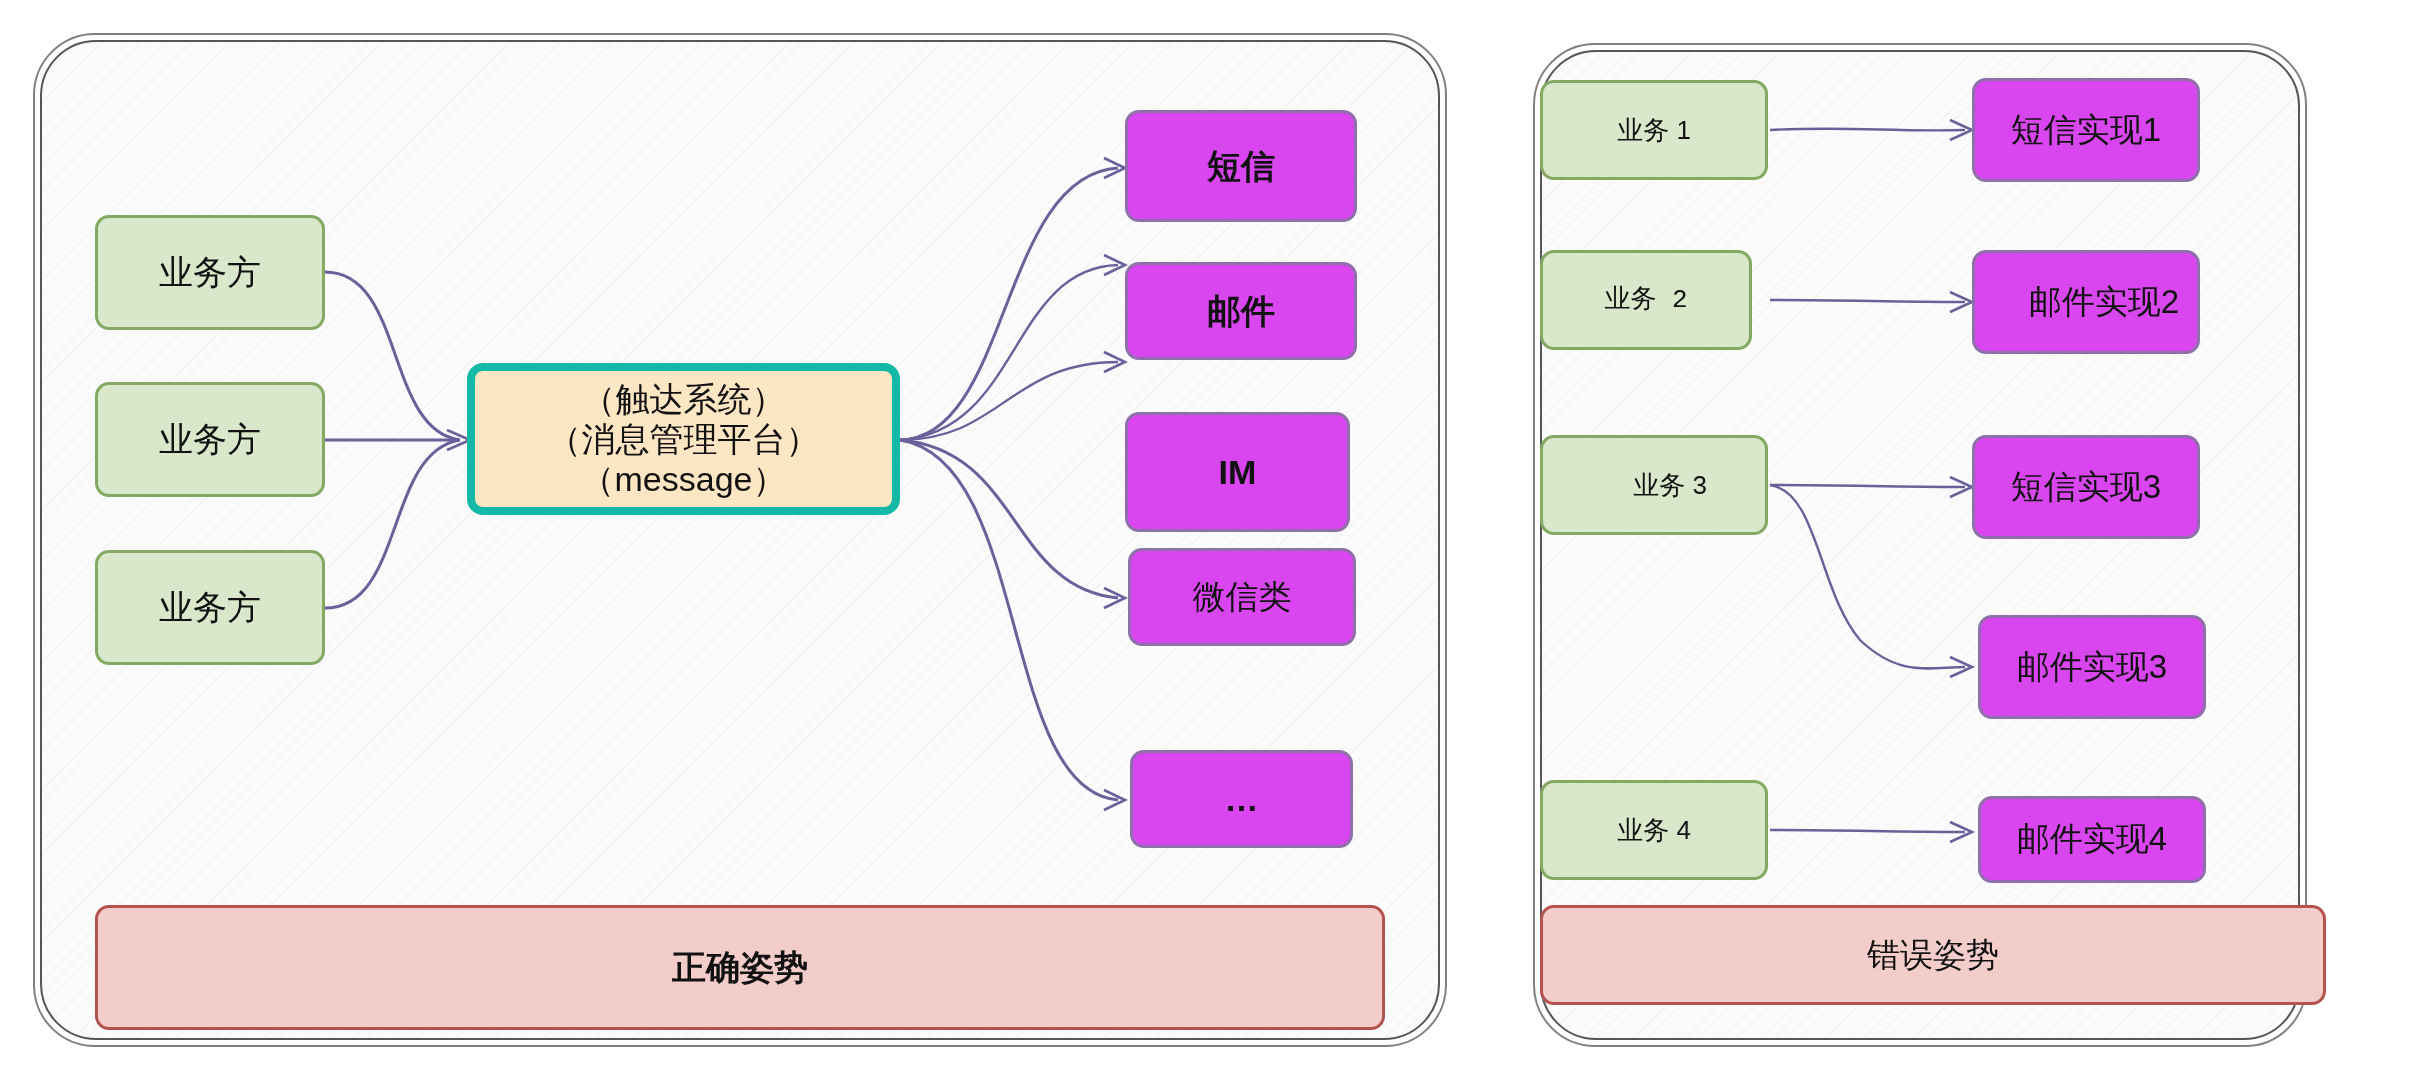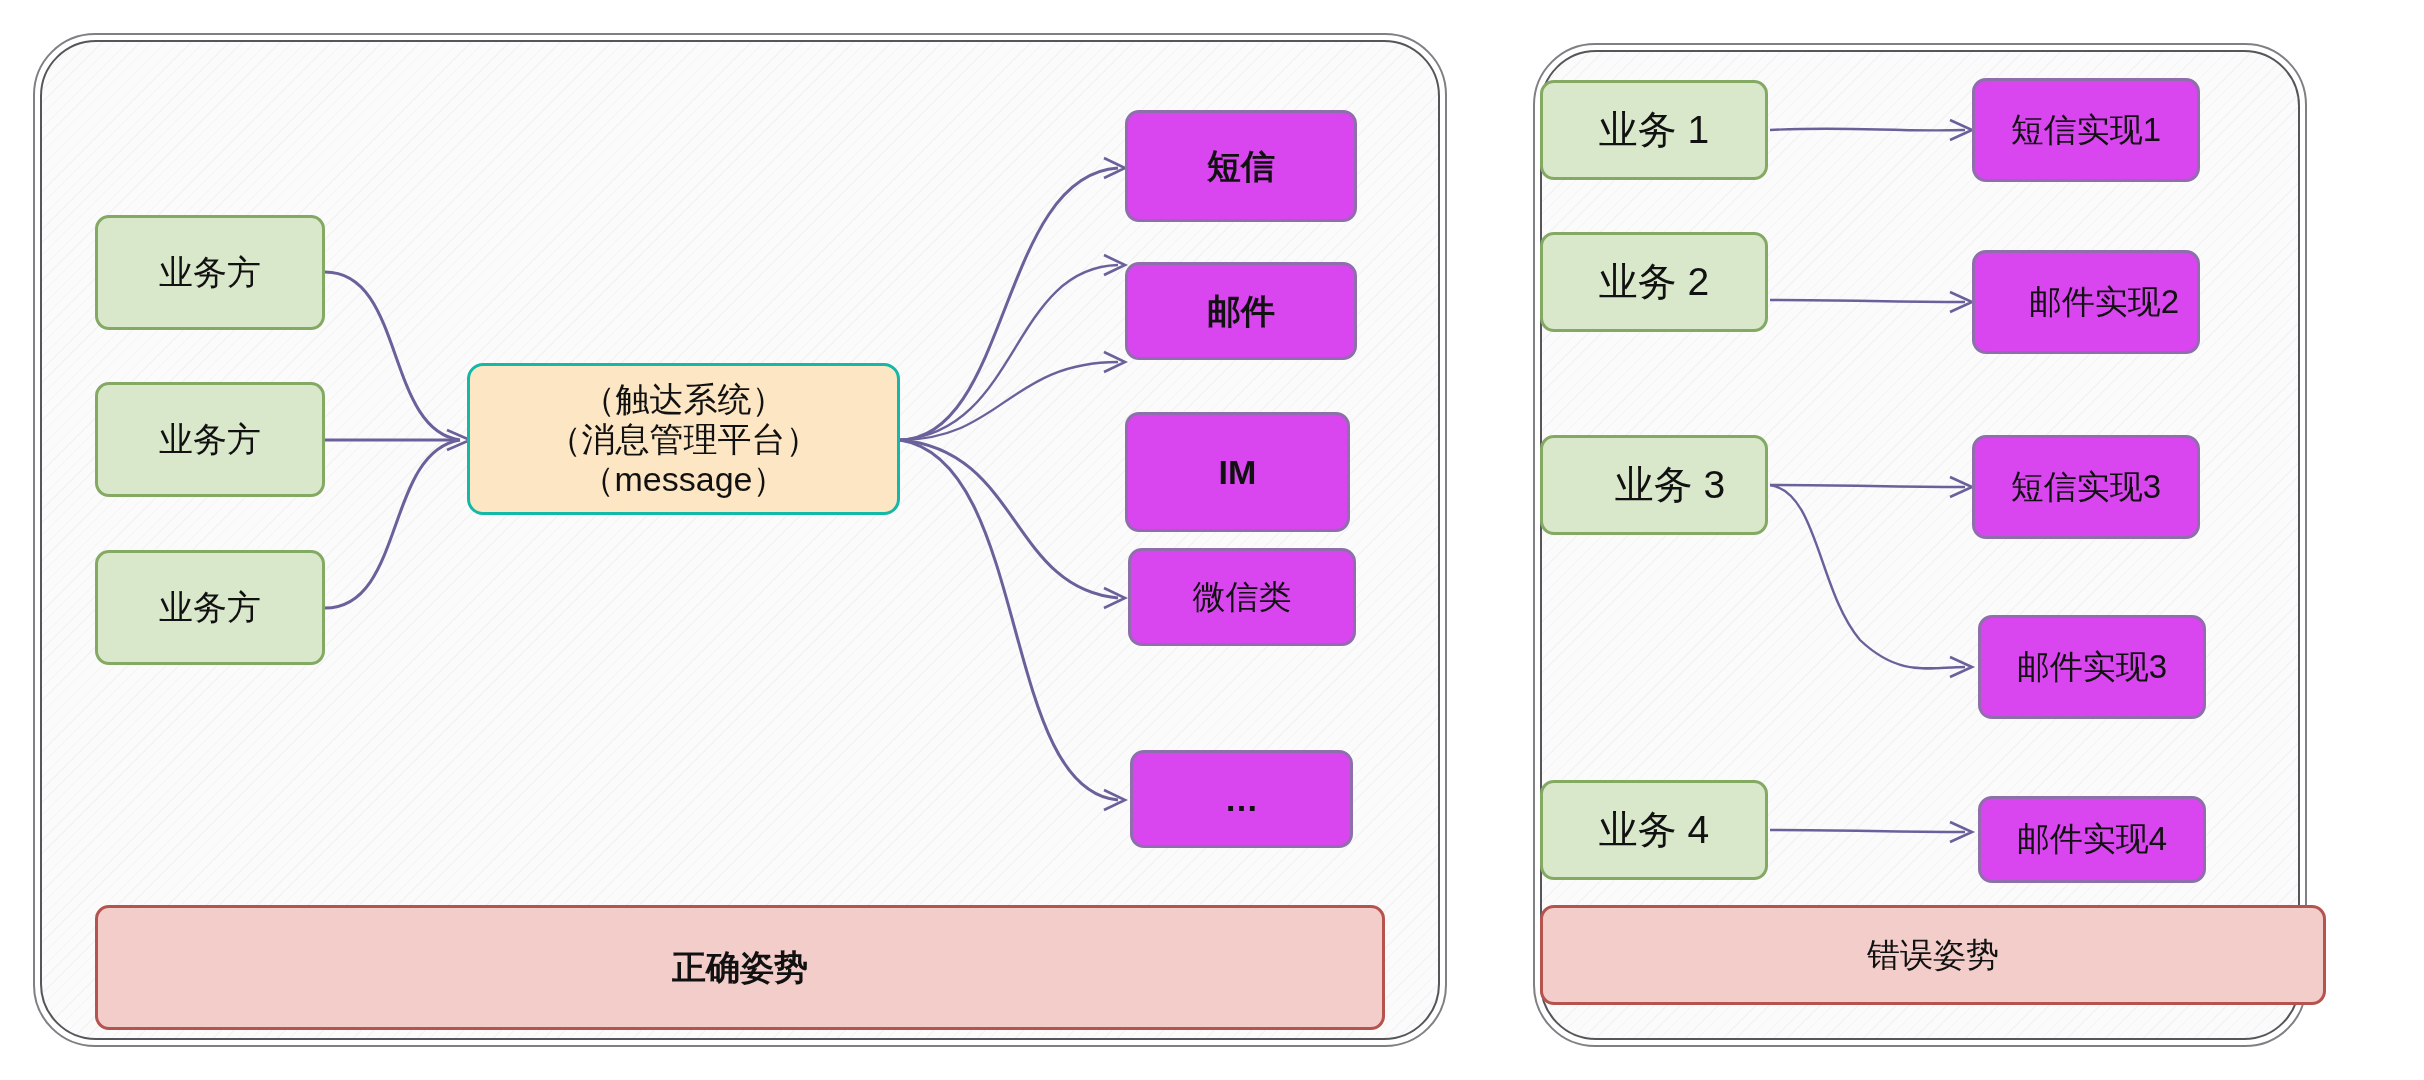--- a/index.html
+++ b/index.html
@@ -29,23 +29,23 @@
   .node{
     position:absolute;box-sizing:border-box;
     display:flex;align-items:center;justify-content:center;
     text-align:center;color:#111;
     border-radius:14px;
     line-height:1.18;
     white-space:pre-line;
   }
   .node.green{background:#d9e7cb;border:3px solid #84a963;}
   .node.purple{background:#d946ef;border:3px solid #8e6fab;}
-  .node.orange{background:#fce6c4;border:3px solid #14b8a6;border-radius:16px;}
+  .node.orange{background:#fce6c4;border:8px solid #14b8a6;border-radius:16px;}
   .node.red{background:#f3cdca;border:3px solid #b5534f;border-radius:14px;}
-  .f31{font-size:39px;}
+  .f31{font-size:26px;}
   .f33{font-size:33px;}
   .f34{font-size:34px;}
   .b{font-weight:700;}
 
   
   svg.wires{position:absolute;left:0;top:0;width:2424px;height:1080px;
             overflow:visible;pointer-events:none;}
   .wire{fill:none;stroke:#6a619b;stroke-width:3;}
   .wire.thin{stroke-width:2.4;}
   .ahead{fill:none;stroke:#6a619b;stroke-width:2.6;}
@@ -113,21 +113,21 @@
     <polyline class="ahead" points="1950,477 1972,487 1950,497"></polyline>
 
     <path class="wire thin" d="M1770,485 C1818,492 1818,590 1860,640 C1900,678 1930,667 1965,667"></path>
     <polyline class="ahead" points="1950,657 1972,667 1950,677"></polyline>
 
     <path class="wire thin" d="M1770,830 C1850,830 1890,832 1965,832"></path>
     <polyline class="ahead" points="1950,822 1972,832 1950,842"></polyline>
   </svg>
 
   <div class="node green f31" style="left:1540px;top:80px;width:228px;height:100px;">业务 1</div>
-  <div class="node green f31" style="left:1540px;top:232px;width:228px;height:100px;">业务 2</div>
+  <div class="node green f31" style="left:1540px;top:250px;width:212px;height:100px;font-family:Liberation Mono, monospace;">业务 2</div>
   <div class="node green f31" style="left:1540px;top:435px;width:228px;height:100px;padding-left:32px;">业务 3</div>
   <div class="node green f31" style="left:1540px;top:780px;width:228px;height:100px;">业务 4</div>
 
   <div class="node purple f33" style="left:1972px;top:78px;width:228px;height:104px;">短信实现1</div>
   <div class="node purple f33" style="left:1972px;top:250px;width:228px;height:104px;padding-left:36px;">邮件实现2</div>
   <div class="node purple f33" style="left:1972px;top:435px;width:228px;height:104px;">短信实现3</div>
   <div class="node purple f33" style="left:1978px;top:615px;width:228px;height:104px;">邮件实现3</div>
   <div class="node purple f33" style="left:1978px;top:780px;width:228px;height:87px;margin-top:16px;">邮件实现4</div>
 
   <div class="node red f33" style="left:1540px;top:905px;width:786px;height:100px;">错误姿势</div>

